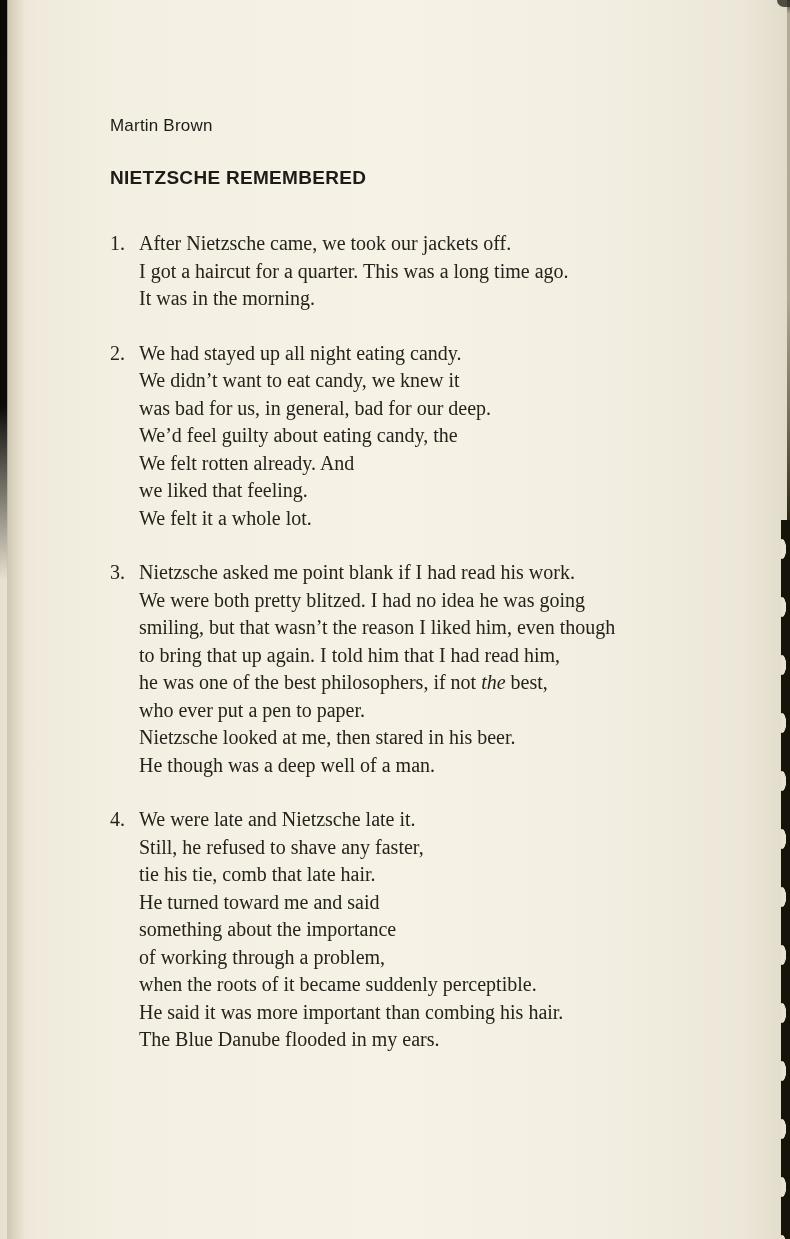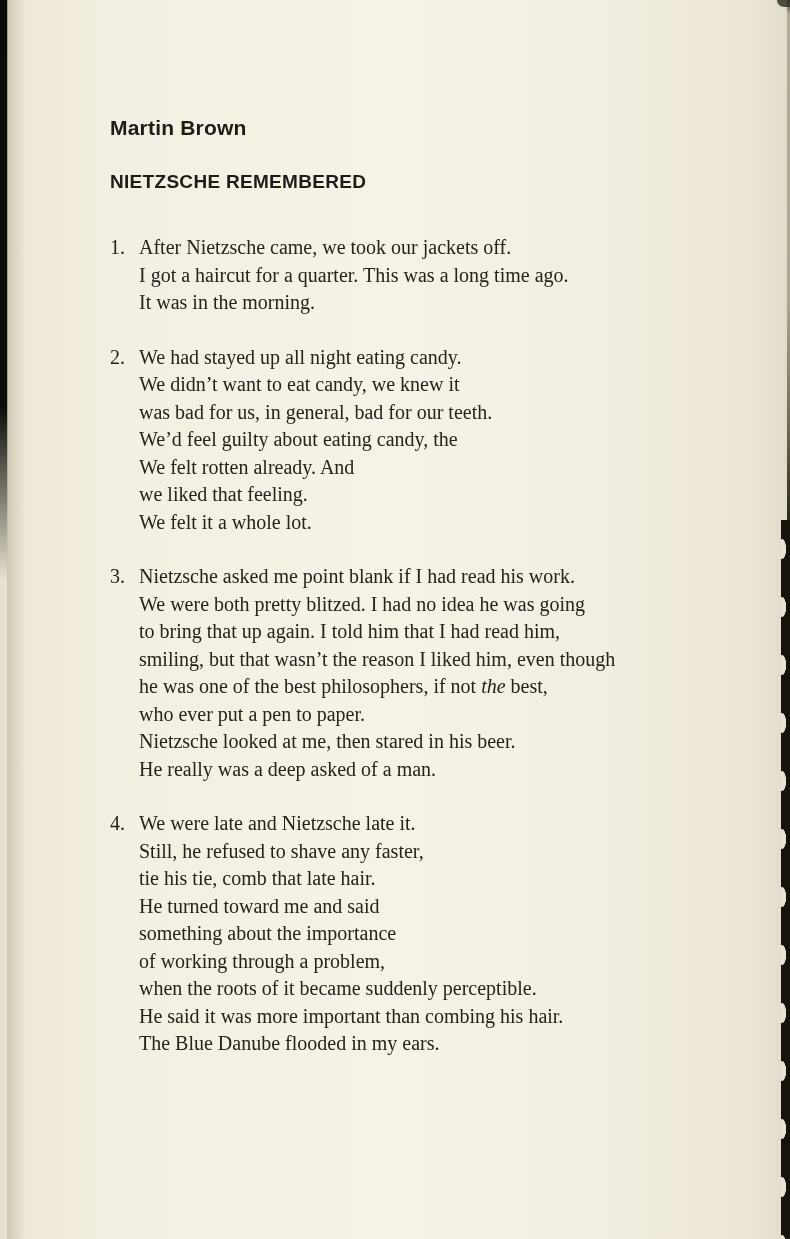--- a/index.html
+++ b/index.html
@@ -45,21 +45,21 @@
   .corner-mark {
     position: absolute; right: 0; top: 0; width: 13px; height: 7px;
     background: #35322a; border-bottom-left-radius: 9px; opacity: .85;
   }
 
   .content {
     position: absolute; left: 110px; top: 116px; width: 630px;
   }
   .author {
     font-family: "Liberation Sans", sans-serif;
-    font-weight: bold; font-size: 21px; letter-spacing: .2px;
+    font-weight: normal; font-size: 17px; letter-spacing: .2px;
     color: #1e1c17;
   }
   .poem-title {
     font-family: "Liberation Sans", sans-serif;
     font-weight: bold; font-size: 19px; letter-spacing: .3px;
     margin-top: 31px; color: #1e1c17;
   }
   .poem {
     margin-top: 41px;
     font-size: 20px;
@@ -96,39 +96,39 @@
           <div class="poem-line">I got a haircut for a quarter. This was a long time ago.</div>
           <div class="poem-line">It was in the morning.</div>
         </div>
   </div>
 
   <div class="stanza">
     <span class="stanza-number">2.</span>
     <div class="stanza-lines">
           <div class="poem-line">We had stayed up all night eating candy.</div>
           <div class="poem-line">We didn’t want to eat candy, we knew it</div>
-          <div class="poem-line">was bad for us, in general, bad for our teeth.</div>
+          <div class="poem-line">was bad for us, in general, bad for our deep.</div>
           <div class="poem-line">We’d feel guilty about eating candy, the</div>
           <div class="poem-line">We felt rotten already. And</div>
           <div class="poem-line">we liked that feeling.</div>
           <div class="poem-line">We felt it a whole lot.</div>
         </div>
   </div>
 
   <div class="stanza">
     <span class="stanza-number">3.</span>
     <div class="stanza-lines">
           <div class="poem-line">Nietzsche asked me point blank if I had read his work.</div>
           <div class="poem-line">We were both pretty blitzed. I had no idea he was going</div>
+          <div class="poem-line">smiling, but that wasn’t the reason I liked him, even though</div>
           <div class="poem-line">to bring that up again. I told him that I had read him,</div>
-          <div class="poem-line">smiling, but that wasn’t the reason I liked him, even though</div>
           <div class="poem-line">he was one of the best philosophers, if not <i>the</i> best,</div>
           <div class="poem-line">who ever put a pen to paper.</div>
           <div class="poem-line">Nietzsche looked at me, then stared in his beer.</div>
-          <div class="poem-line">He really was a deep asked of a man.</div>
+          <div class="poem-line">He though was a deep well of a man.</div>
         </div>
   </div>
 
   <div class="stanza">
     <span class="stanza-number">4.</span>
     <div class="stanza-lines">
           <div class="poem-line">We were late and Nietzsche late it.</div>
           <div class="poem-line">Still, he refused to shave any faster,</div>
           <div class="poem-line">tie his tie, comb that late hair.</div>
           <div class="poem-line">He turned toward me and said</div>

